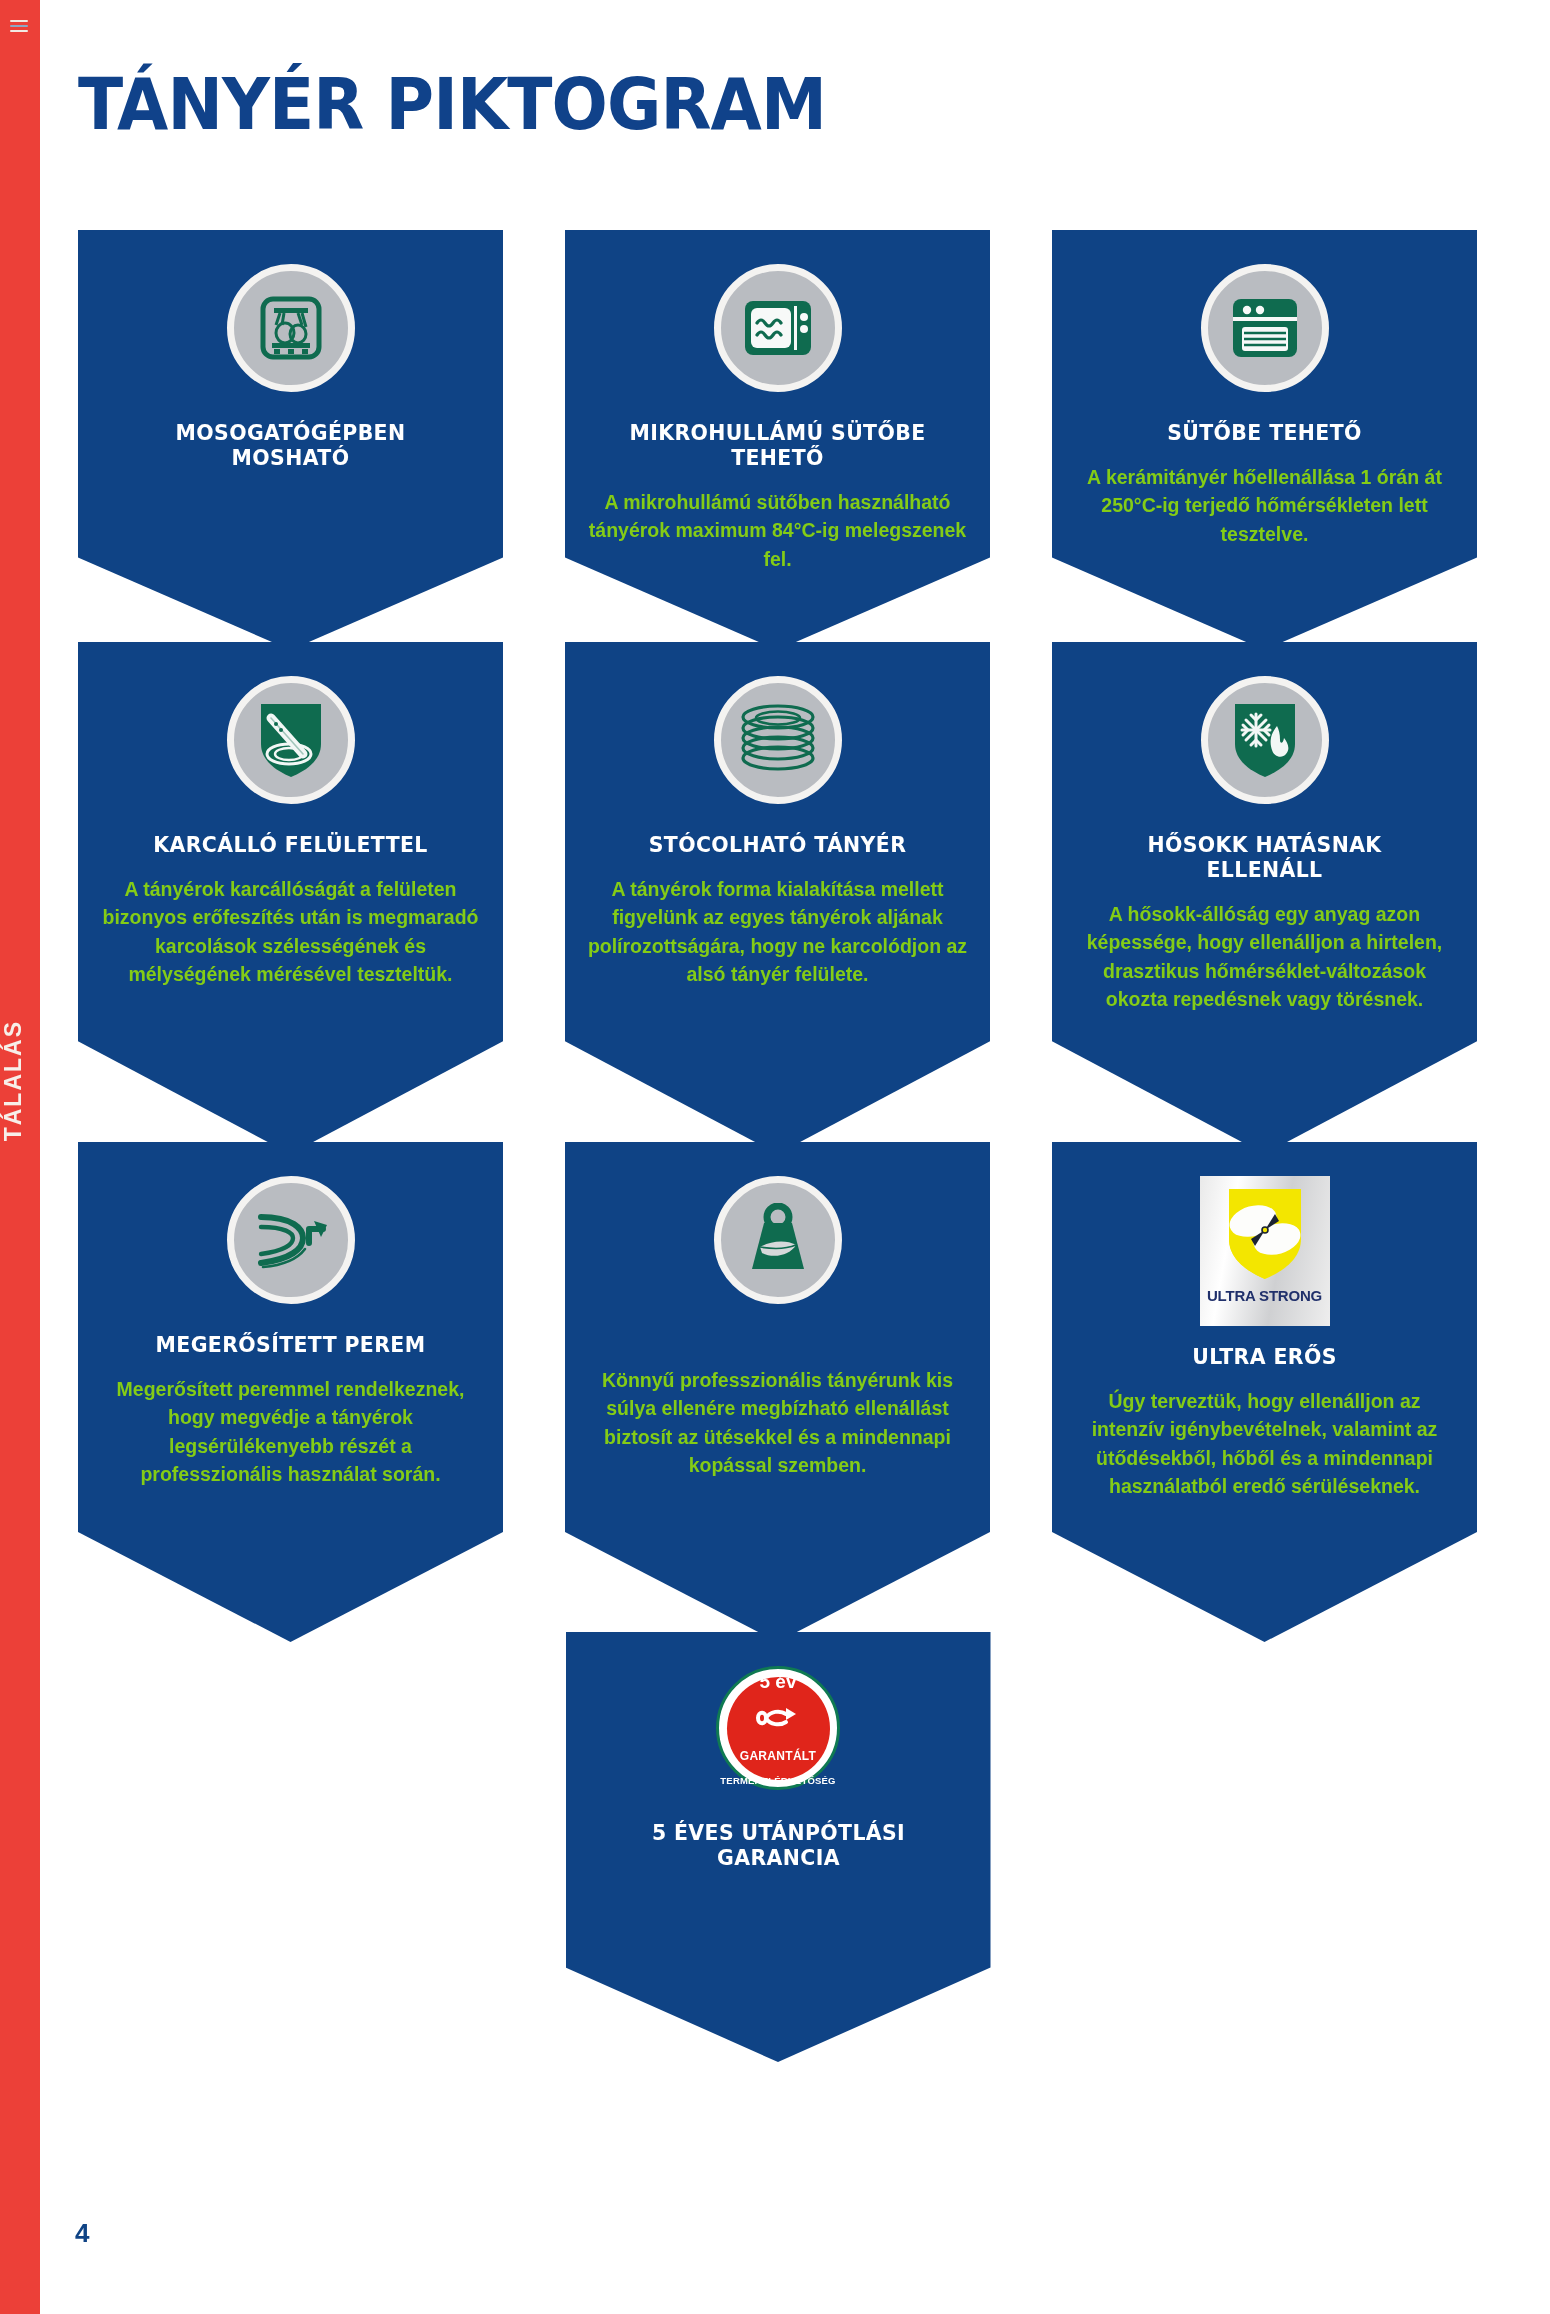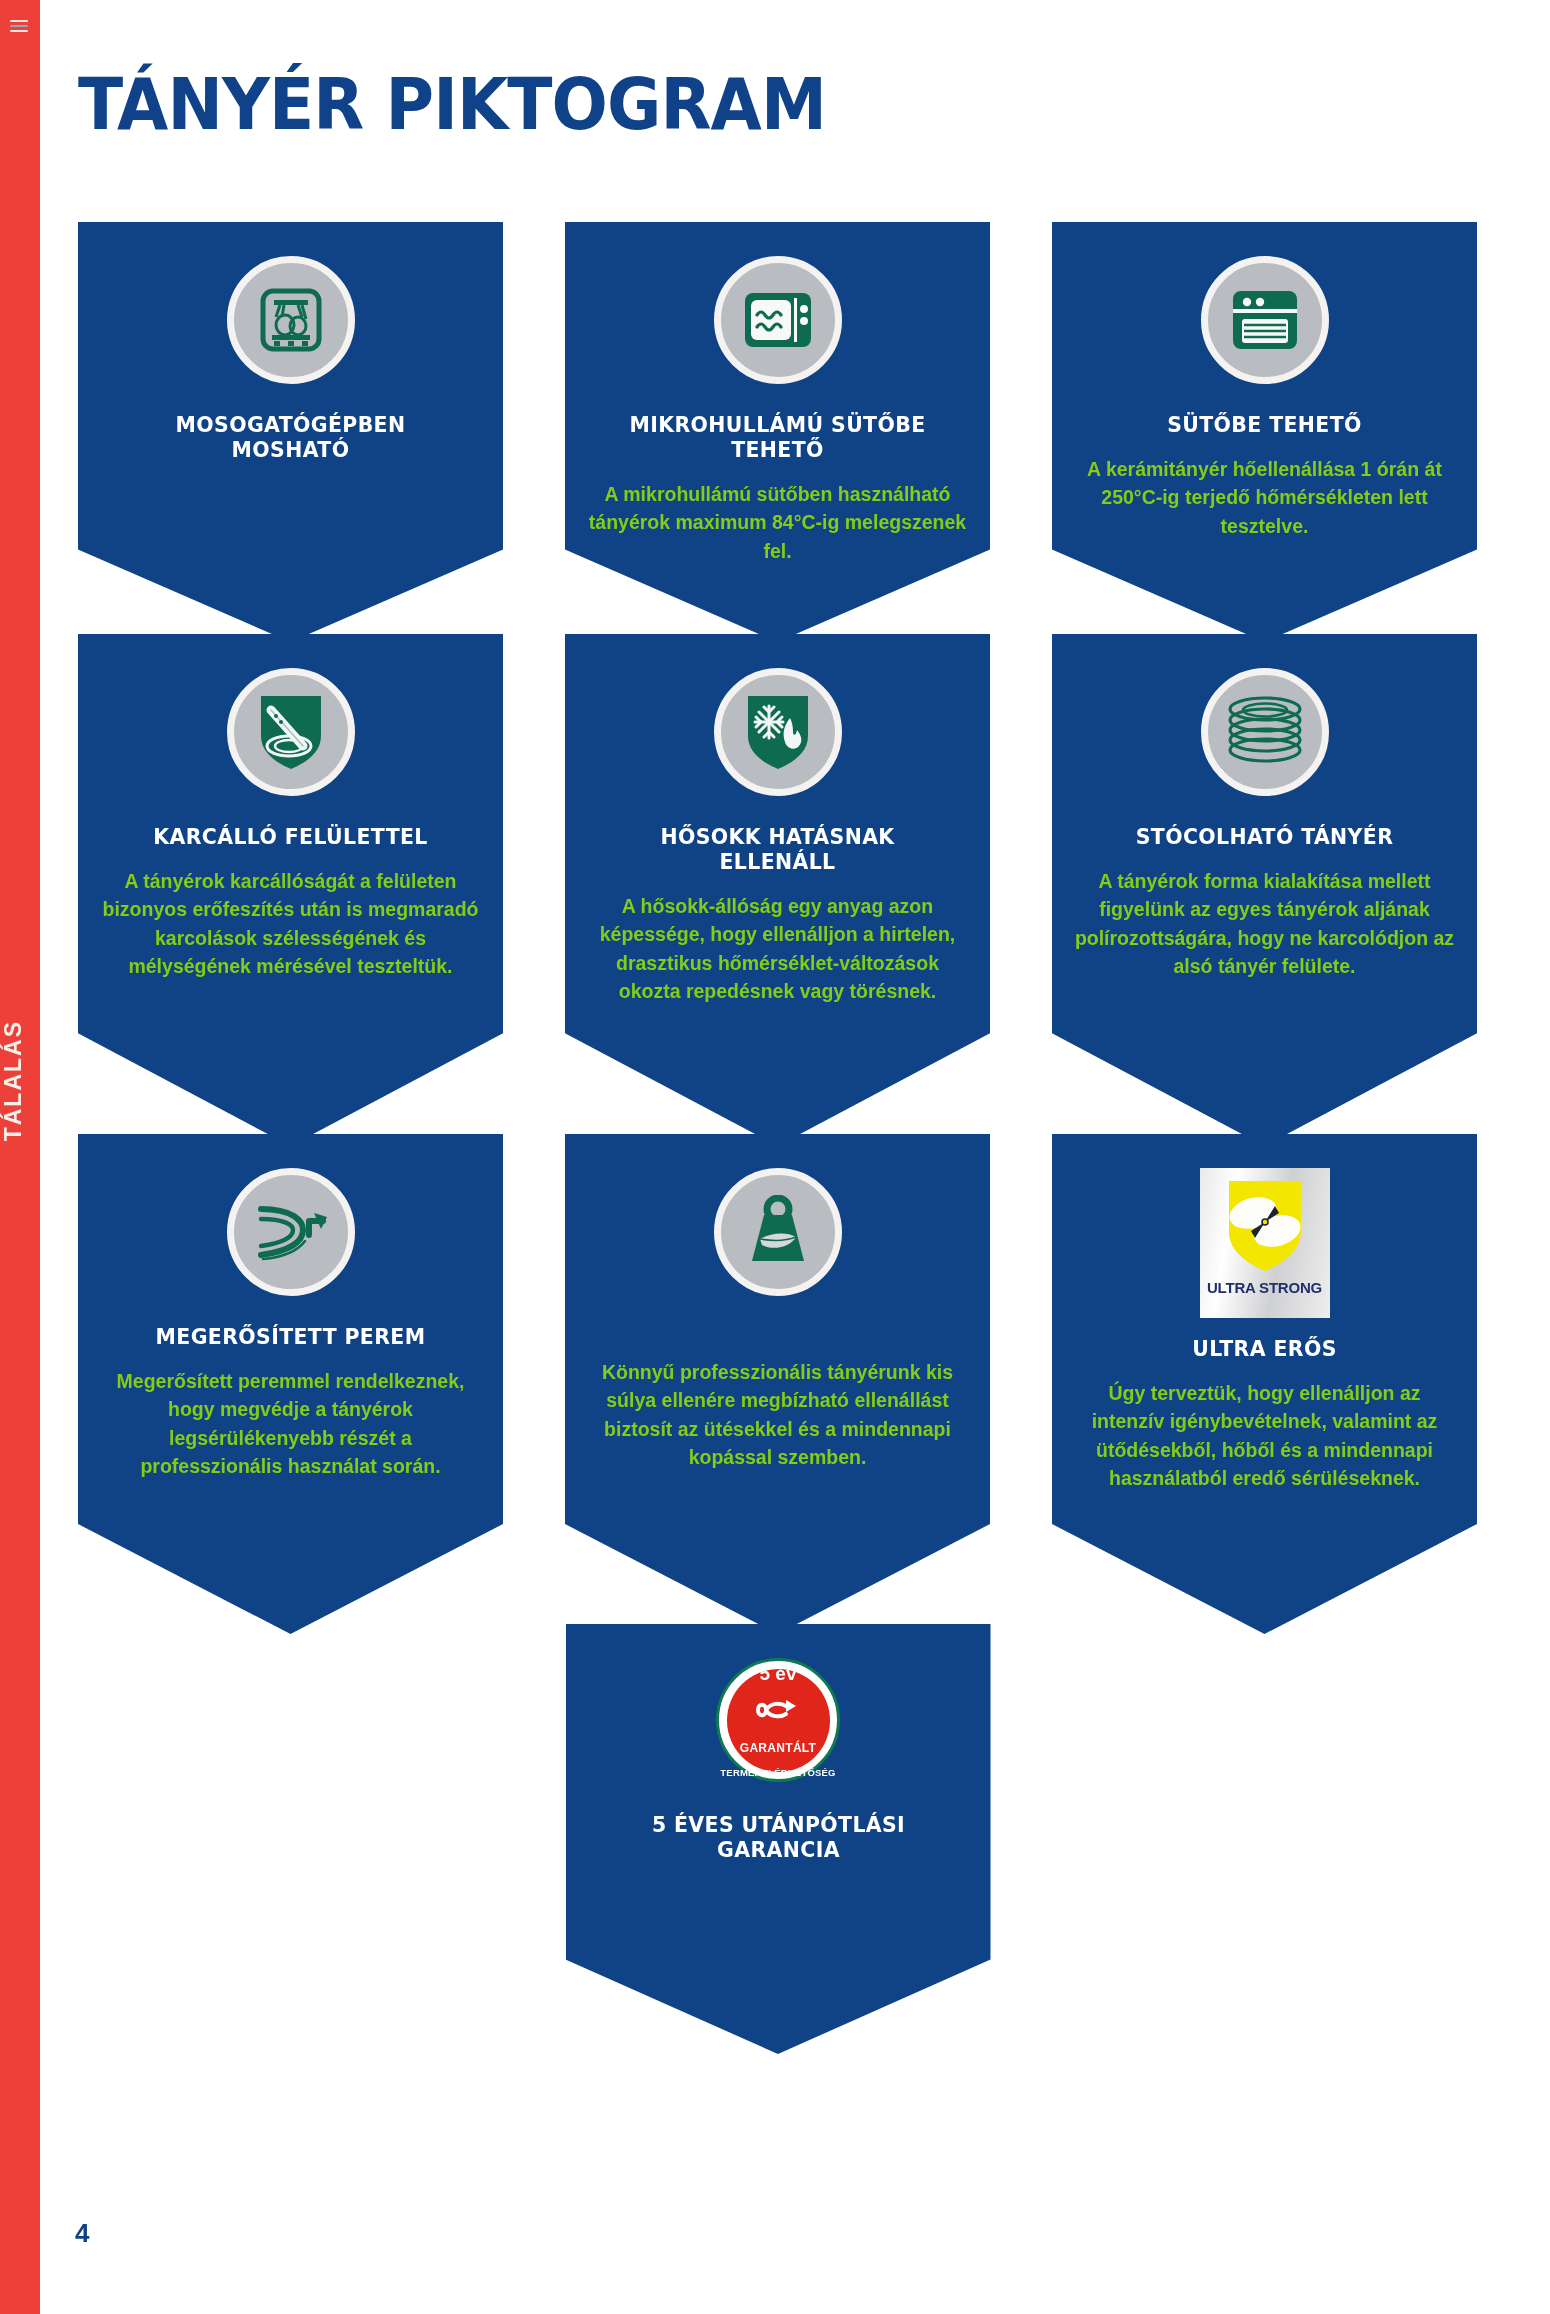--- a/index.html
+++ b/index.html
@@ -38,21 +38,21 @@
     position: absolute; left: 78px; top: 68px;
     font-size: 72px; line-height: 1;
     font-weight: 900; letter-spacing: -1px;
     color: #10428a;
     font-family: "DejaVu Sans", sans-serif;
     transform: scaleX(0.92); transform-origin: left top;
   }
 
   
   .grid {
-    position: absolute; left: 78px; top: 222px;
+    position: absolute; left: 78px; top: 230px;
     width: 1400px;
   }
   .row { display: flex; gap: 62px; }
   .row.r1 { margin-bottom: 0px; }
 
   .card {
     width: 425px;
     background: #0f4385;
     position: relative;
     clip-path: polygon(0 0, 100% 0, 100% 78%, 50% 100%, 0 78%);
@@ -207,20 +207,35 @@
             <ellipse cx="34" cy="54" rx="22" ry="10" fill="none" stroke="#f2f7f5" stroke-width="3"></ellipse>
             <ellipse cx="34" cy="54" rx="14" ry="6" fill="none" stroke="#f2f7f5" stroke-width="2.4"></ellipse>
             <path d="M16 18 L48 54" stroke="#f2f7f5" stroke-width="9" stroke-linecap="round"></path>
             <path d="M16 18 L48 54" stroke="#0f6b4f" stroke-width="1.6" stroke-linecap="round" opacity="0.35"></path>
             <circle cx="21" cy="24" r="2" fill="#0f6b4f"></circle>
             <circle cx="26" cy="30" r="2" fill="#0f6b4f"></circle>
           </svg>
         </div>
         <div class="card-title">KARCÁLLÓ FELÜLETTEL</div>
         <div class="card-desc">A tányérok karcállóságát a felületen bizonyos erőfeszítés után is megmaradó karcolások szélességének és mélységének mérésével teszteltük.</div>
+      </div>
+
+      <div class="card h2">
+        <div class="medallion">
+          <svg width="82" height="74" viewBox="0 0 82 74">
+            <ellipse cx="41" cy="14" rx="35" ry="11" fill="none" stroke="#0f6b4f" stroke-width="3.2"></ellipse>
+            <ellipse cx="41" cy="15" rx="22" ry="6.5" fill="none" stroke="#0f6b4f" stroke-width="2.6"></ellipse>
+            <ellipse cx="41" cy="25" rx="35" ry="11" fill="none" stroke="#0f6b4f" stroke-width="3.2"></ellipse>
+            <ellipse cx="41" cy="35" rx="35" ry="11" fill="none" stroke="#0f6b4f" stroke-width="3.2"></ellipse>
+            <ellipse cx="41" cy="45" rx="35" ry="11" fill="none" stroke="#0f6b4f" stroke-width="3.2"></ellipse>
+            <ellipse cx="41" cy="55" rx="35" ry="11" fill="none" stroke="#0f6b4f" stroke-width="3.2"></ellipse>
+          </svg>
+        </div>
+        <div class="card-title">STÓCOLHATÓ TÁNYÉR</div>
+        <div class="card-desc">A tányérok forma kialakítása mellett figyelünk az egyes tányérok aljának polírozottságára, hogy ne karcolódjon az alsó tányér felülete.</div>
       </div>
 
       <div class="card h2">
         <div class="medallion">
           <svg width="72" height="80" viewBox="0 0 72 80">
             <path d="M6 4 H66 V44 C66 62 48 72 36 77 C24 72 6 62 6 44 Z" fill="#0f6b4f"></path>
             <g stroke="#f2f7f5" stroke-width="3" stroke-linecap="round">
               <path d="M27 14 V46"></path>
                 <path d="M13 30 H41"></path>
               <path d="M17 20 L37 40"></path>
@@ -228,35 +243,20 @@
               <path d="M27 20 L22 15 M27 20 L32 15"></path>
               <path d="M27 40 L22 45 M27 40 L32 45"></path>
               <path d="M19 30 L14 25 M19 30 L14 35"></path>
               <path d="M35 30 L40 25 M35 30 L40 35"></path>
             </g>
             <path d="M48 26 C40 36 41 44 43 50 C45 57 53 59 57 54 C62 48 58 42 55 38 C54 44 51 44 51 40 C51 34 50 30 48 26 Z" fill="#f2f7f5"></path>
           </svg>
         </div>
         <div class="card-title">HŐSOKK HATÁSNAK ELLENÁLL</div>
         <div class="card-desc">A hősokk-állóság egy anyag azon képessége, hogy ellenálljon a hirtelen, drasztikus hőmérséklet-változások okozta repedésnek vagy törésnek.</div>
-      </div>
-
-      <div class="card h2">
-        <div class="medallion">
-          <svg width="82" height="74" viewBox="0 0 82 74">
-            <ellipse cx="41" cy="14" rx="35" ry="11" fill="none" stroke="#0f6b4f" stroke-width="3.2"></ellipse>
-            <ellipse cx="41" cy="15" rx="22" ry="6.5" fill="none" stroke="#0f6b4f" stroke-width="2.6"></ellipse>
-            <ellipse cx="41" cy="25" rx="35" ry="11" fill="none" stroke="#0f6b4f" stroke-width="3.2"></ellipse>
-            <ellipse cx="41" cy="35" rx="35" ry="11" fill="none" stroke="#0f6b4f" stroke-width="3.2"></ellipse>
-            <ellipse cx="41" cy="45" rx="35" ry="11" fill="none" stroke="#0f6b4f" stroke-width="3.2"></ellipse>
-            <ellipse cx="41" cy="55" rx="35" ry="11" fill="none" stroke="#0f6b4f" stroke-width="3.2"></ellipse>
-          </svg>
-        </div>
-        <div class="card-title">STÓCOLHATÓ TÁNYÉR</div>
-        <div class="card-desc">A tányérok forma kialakítása mellett figyelünk az egyes tányérok aljának polírozottságára, hogy ne karcolódjon az alsó tányér felülete.</div>
       </div>
 
     </div>
 
     <div class="row r3" style="margin-top:-12px;">
 
       <div class="card h3">
         <div class="medallion">
           <svg width="80" height="66" viewBox="0 0 80 66">
             <path d="M10 10 C42 10 52 22 52 31 C52 42 40 52 10 56" fill="none" stroke="#0f6b4f" stroke-width="6" stroke-linecap="round"></path>

